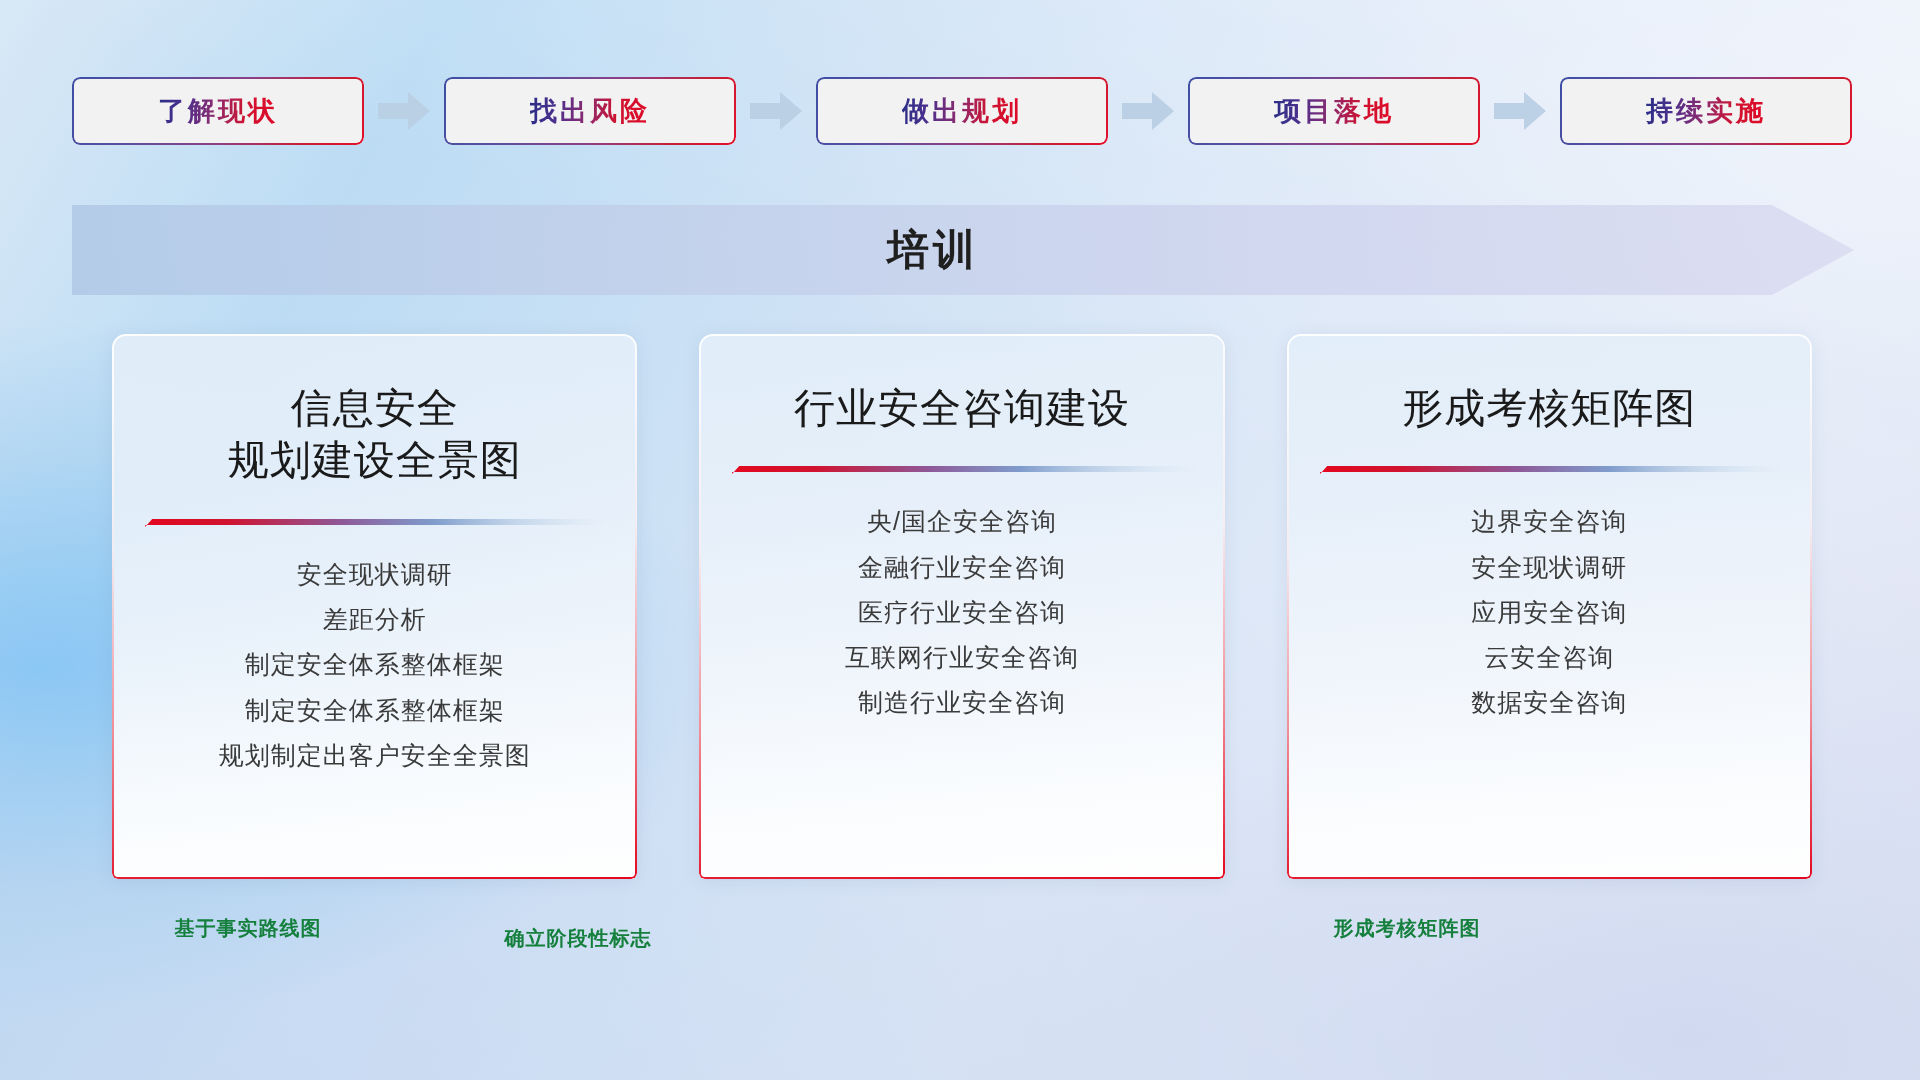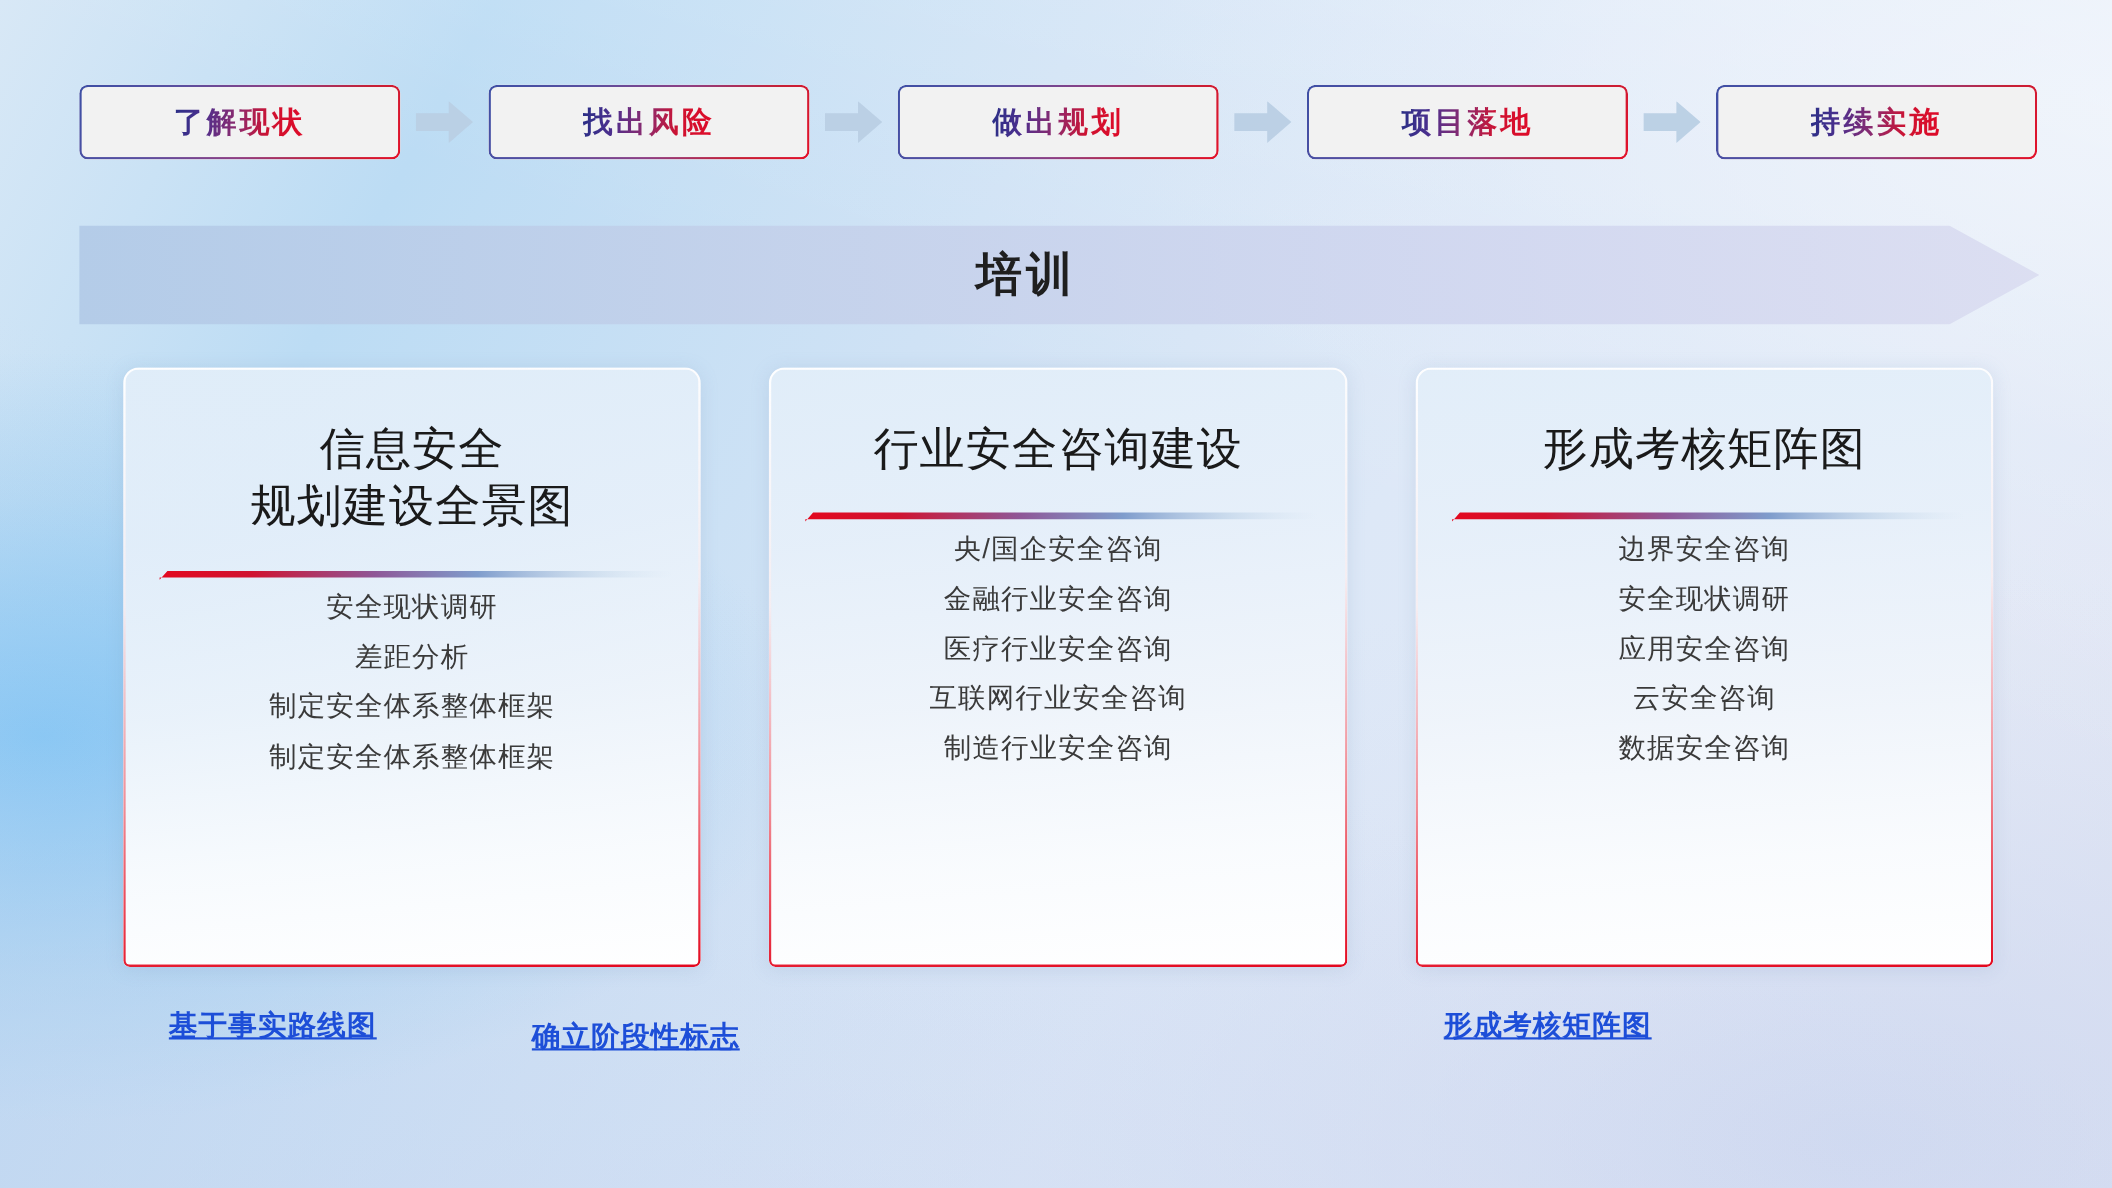--- a/index.html
+++ b/index.html
@@ -174,20 +174,21 @@
   }
   .card-divider {
     width: 100%;
     height: 16px;
     margin-top: 26px;
     margin-bottom: 8px;
     position: relative;
   }
   .card-divider svg { display: block; width: 100%; height: 100%; }
   .card-list {
+    margin-top: 22px;
     display: flex;
     flex-direction: column;
     align-items: center;
     gap: 14px;
   }
   .card-list-item {
     font-size: 25px;
     color: #3a3a3a;
     letter-spacing: 1px;
     line-height: 1.25;
@@ -197,27 +198,26 @@
   
   #footer {
     position: absolute;
     left: 0;
     top: 915px;
     width: 1920px;
     height: 46px;
   }
   .footer-label {
     position: absolute;
-    font-size: 26px;
+    font-size: 20px;
     font-weight: 700;
-    color: #1d4ed8;
+    color: #15803d;
     letter-spacing: 1px;
     white-space: nowrap;
     transform: translateX(-50%);
-    text-decoration: underline;
   }
 </style>
 </head>
 <body>
 
 <div id="bg"></div>
 
 <div id="stage">
 
   <div id="step-row">
@@ -291,20 +291,21 @@
                 </linearGradient>
               </defs>
               <path d="M6,14 L12,6 L400,6 L400,12 L6,12 Z" fill="url(#divGrad0)"></path>
             </svg>
           </div>
           <div class="card-list">
             <div class="card-list-item">安全现状调研</div>
             <div class="card-list-item">差距分析</div>
             <div class="card-list-item">制定安全体系整体框架</div>
             <div class="card-list-item">制定安全体系整体框架</div>
+            <div class="card-list-item">规划制定出客户安全全景图</div>
           </div>
         </div>
       </div>
       <div class="card">
         <div class="card-inner">
           <div class="card-title">行业安全咨询建设</div>
           <div class="card-divider">
             <svg viewBox="0 0 400 16" preserveAspectRatio="none">
               <defs>
                 <linearGradient id="divGrad1" x1="0" y1="0" x2="1" y2="0">

